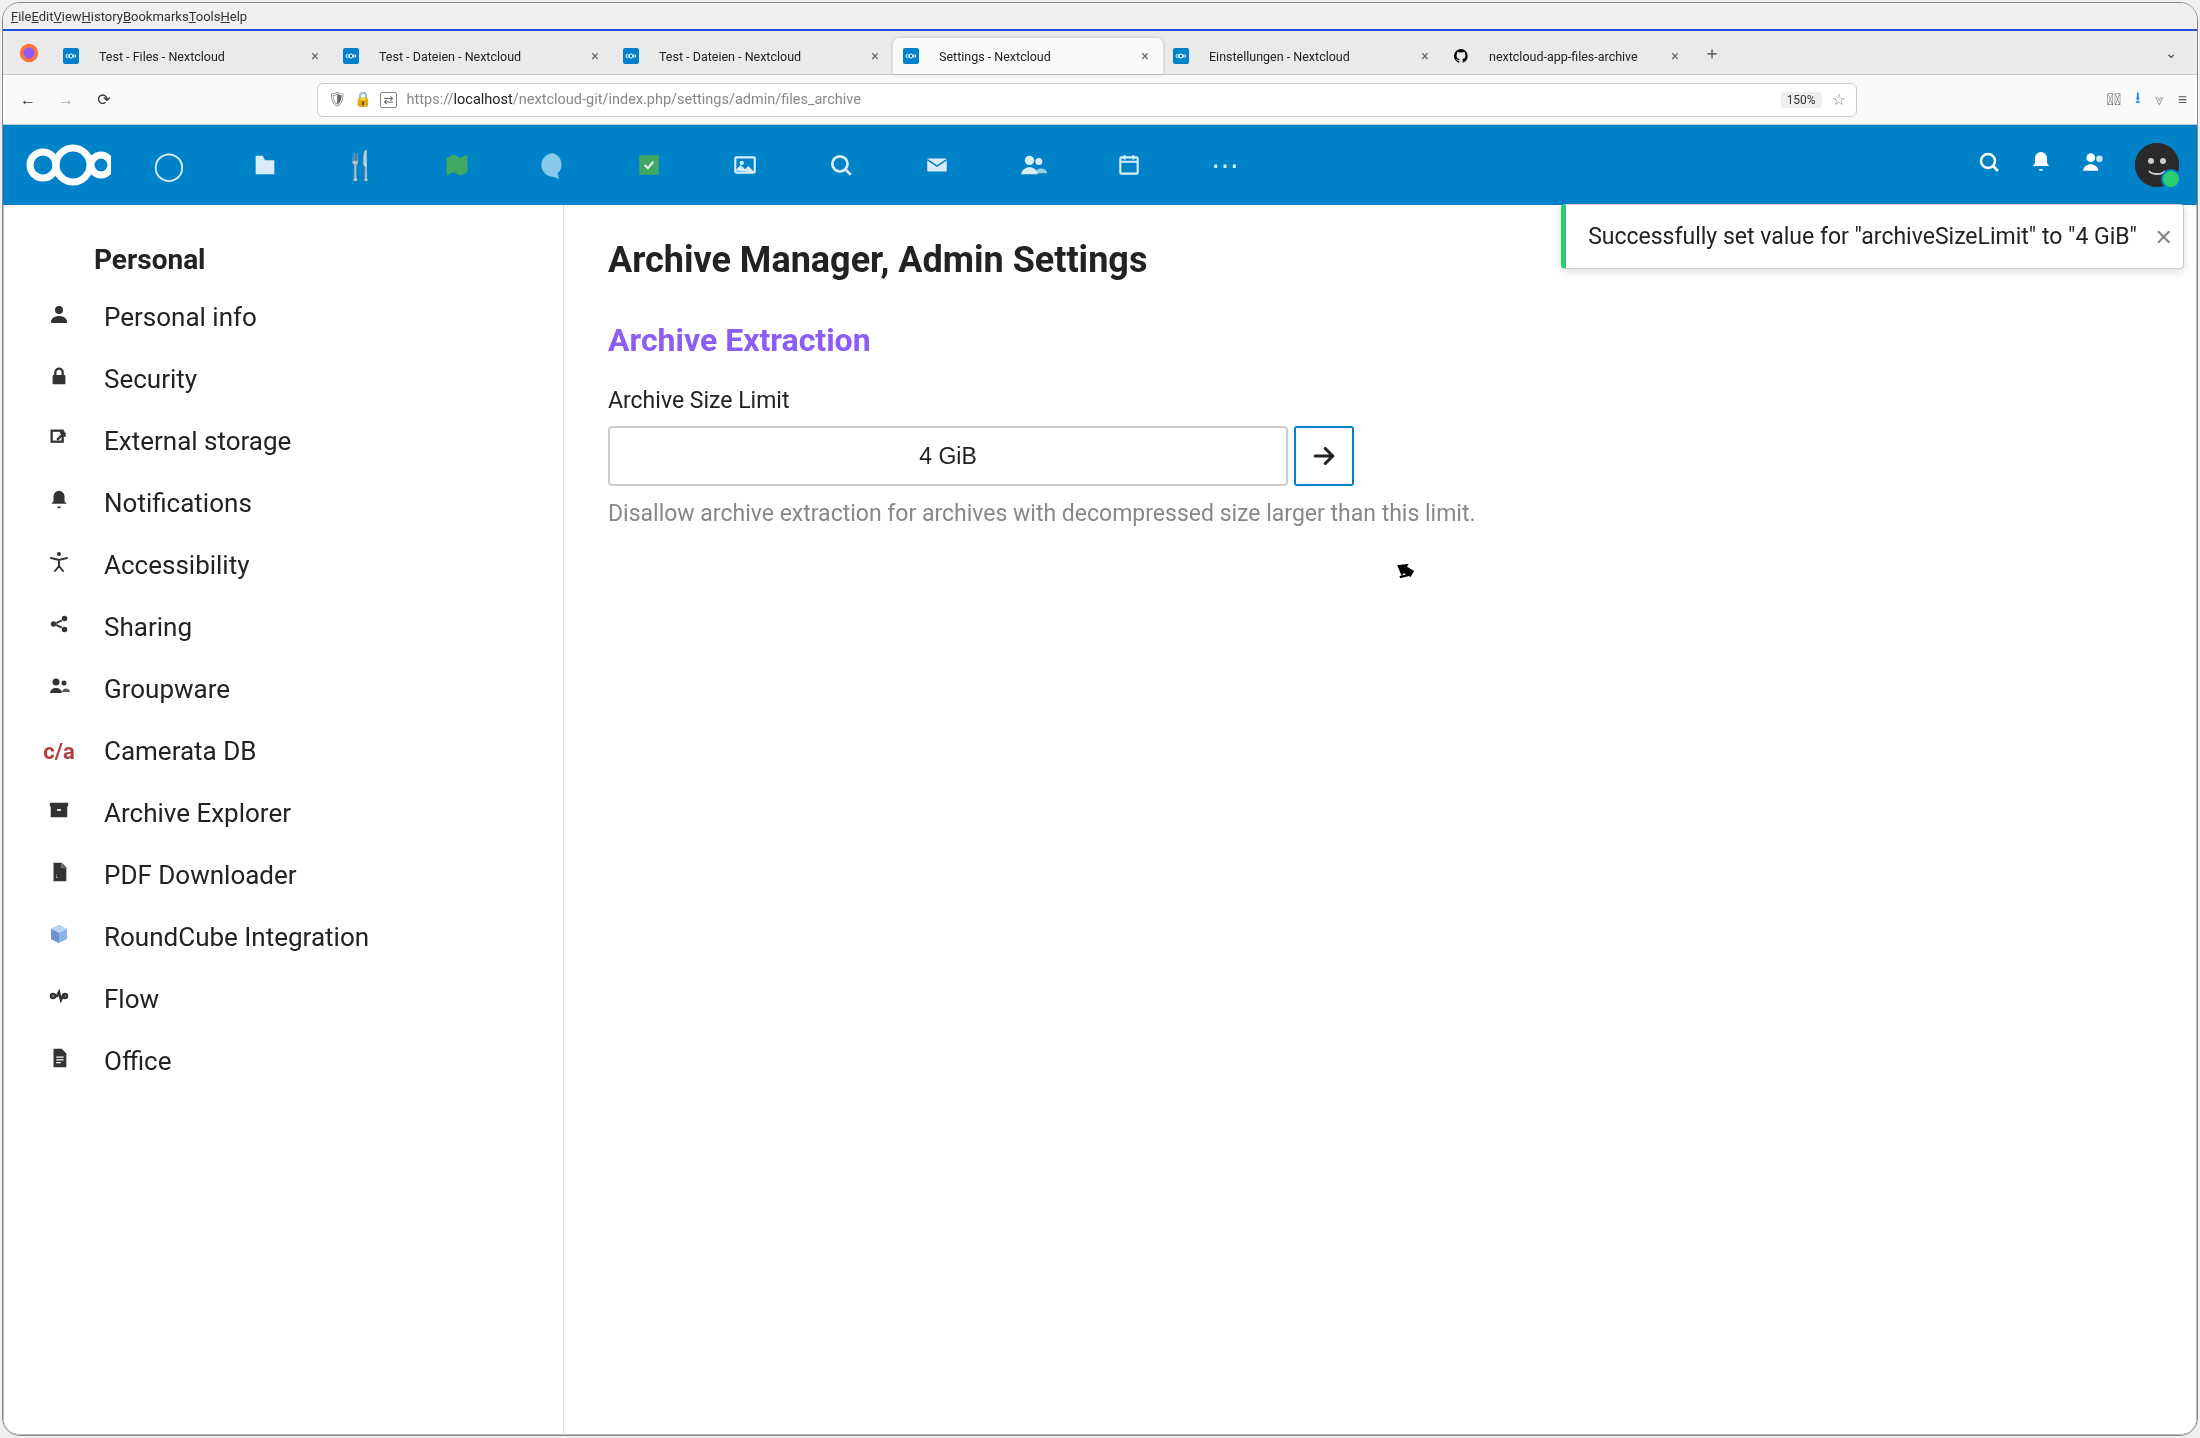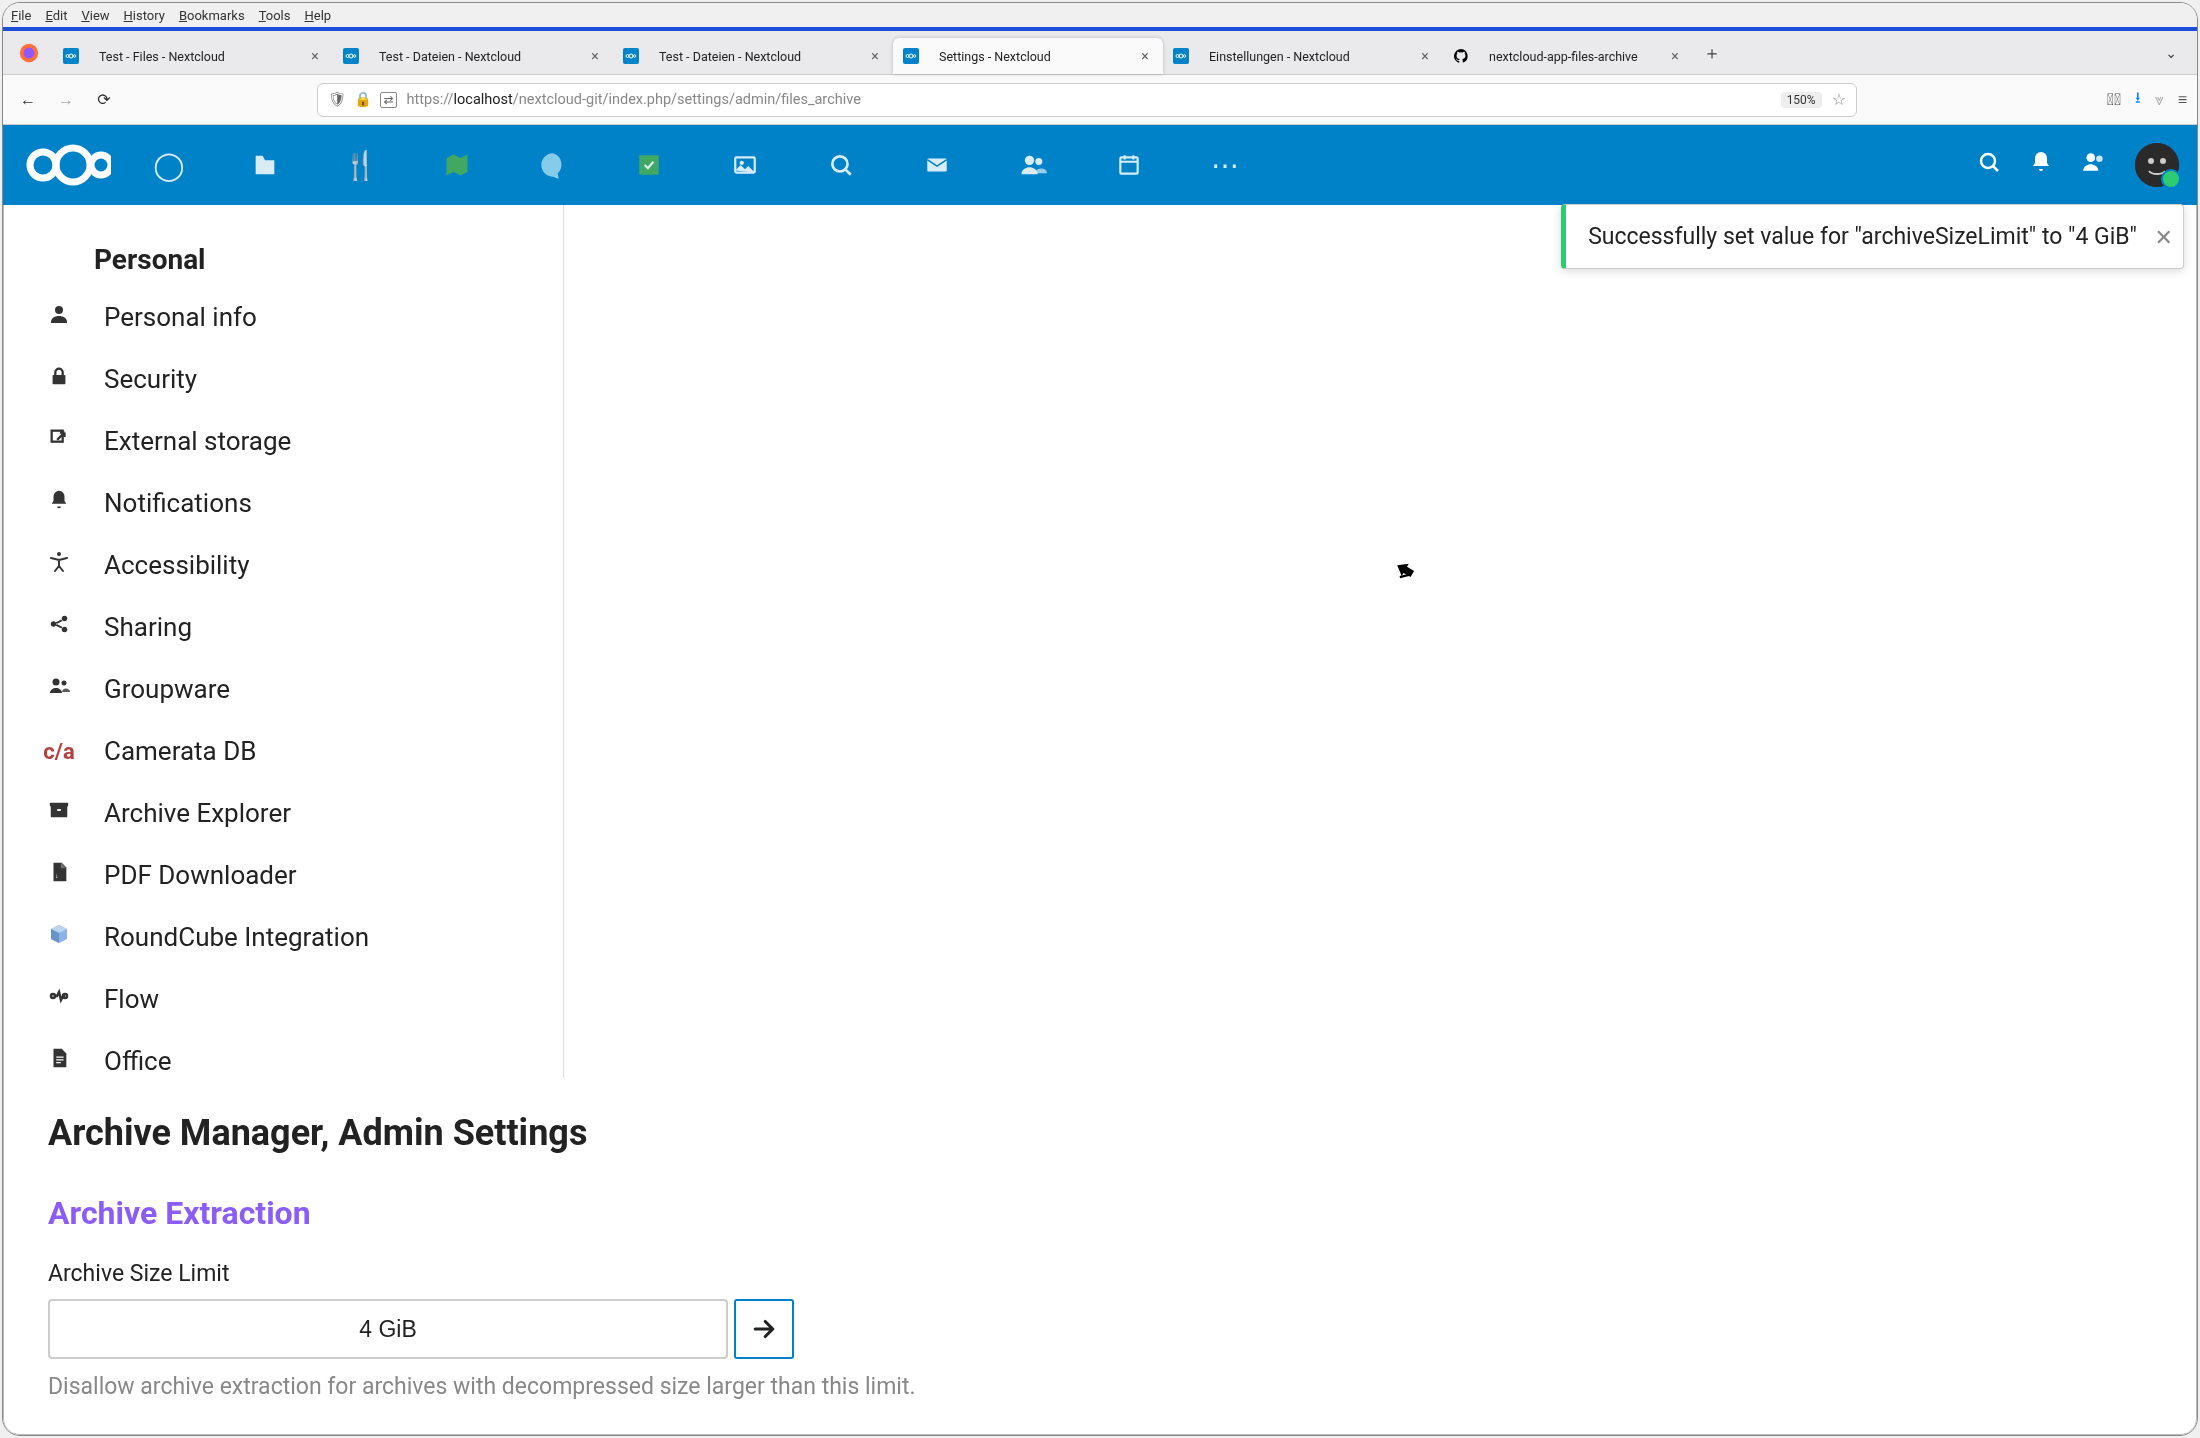--- a/index.html
+++ b/index.html
@@ -1,20 +1,20 @@
 <!DOCTYPE html>
 <html><head>
 <meta charset="utf-8">
 <style>
 * { box-sizing: border-box; margin: 0; padding: 0; }
 body { font-family: -apple-system, BlinkMacSystemFont, "Segoe UI", Roboto, sans-serif; font-size: 14px; background: #f0f0f0; overflow: hidden; width: 2200px; height: 1438px; }
 .window { width: 2200px; height: 1438px; position: relative; }
 
 
-.os-menubar { height: 28px; background: #f0f0f0; display: flex; align-items: center; padding: 0 8px; gap: 14px; font-size: 13px; color: #333; border-bottom: 4px solid #1d4ed8; text-align: center; }
+.os-menubar { height: 28px; background: #f0f0f0; display: flex; align-items: center; padding: 0 8px; font-size: 13px; color: #333; border-bottom: 2px solid #1d4ed8; text-align: center; }
 .os-menubar span { text-decoration: underline; text-decoration-color: transparent; cursor: default; }
 .os-menubar span:first-letter { text-decoration: underline; }
 
 
 .tabstrip { height: 44px; background: #eaeaec; display: flex; align-items: flex-end; padding: 0 8px; gap: 0; border-bottom: 1px solid #ccc; }
 .ff-logo { width: 36px; height: 36px; display:flex; align-items:center; justify-content:center; color:#ff7139; font-size:22px; margin-right:6px; align-self:center;}
 .tab { height: 36px; display: flex; align-items: center; padding: 0 10px; gap: 20px; font-size: 12.5px; color: #222; border-radius: 6px 6px 0 0; max-width: 290px; min-width: 60px; flex: 0 0 auto; position:relative;}
 .tab.active { background: #fafafa; box-shadow: 0 0 4px rgba(0,0,0,0.2); }
 .tab .favicon { width: 16px; height: 16px; border-radius: 2px; flex-shrink:0;}
 .tab .nc-fav { background: #0082c9; display:flex; align-items:center; justify-content:center; color:#fff; font-size:9px;}
@@ -42,21 +42,21 @@
 .nc-logo { width: 100px; display:flex; align-items:center;}
 .nc-logo svg{ fill:#fff;}
 .nc-apps { display:flex; align-items:center;}
 .nc-app { width: 96px; height: 80px; display:flex; align-items:center; justify-content:center; color:#fff; font-size:28px; opacity:0.85;}
 .nc-right { margin-left:auto; display:flex; align-items:center; gap:28px;}
 .nc-right .ico { color:#fff; font-size:26px;}
 .avatar { width: 44px; height: 44px; border-radius:50%; background:#333; position:relative; overflow:visible;}
 .avatar::after{ content:""; position:absolute; right:-2px; bottom:-2px; width:16px; height:16px; background:#2ecc71; border:2px solid #0082c9; border-radius:50%;}
 
 
-.content { display:flex; height: calc(100% - 28px - 44px - 50px - 80px); background:#fff; border:1px solid #bbb; border-top:none; border-bottom-left-radius:16px; border-bottom-right-radius:16px; overflow:hidden;flex-direction:column;}
+.content { display:flex; height: calc(100% - 28px - 44px - 50px - 80px); background:#fff; border:1px solid #bbb; border-top:none; border-bottom-left-radius:16px; border-bottom-right-radius:16px; overflow:hidden;}
 .sidebar { width: 560px; border-right: 1px solid #ddd; padding: 28px 0; overflow-y:auto;}
 .sb-heading { font-size: 28px; font-weight: 700; color:#222; padding: 10px 30px 10px 90px;}
 .sb-item { display:flex; align-items:center; gap: 28px; padding: 16px 30px 16px 38px; font-size: 26px; color:#222; cursor:pointer;}
 .sb-item .ico { width: 34px; text-align:center; font-size:24px; color:#333;}
 .sb-item.cdb .ico{ color:#b54040;}
 
 .main { flex:1; padding: 34px 44px; position:relative;}
 .page-title { font-size: 36px; font-weight: 700; color:#222; margin-bottom: 40px;}
 .section-title { font-size: 32px; font-weight: 700; color:#8b5cf6; margin-bottom: 28px;}
 .field-label { font-size: 23px; color:#222; margin-bottom: 12px;}

